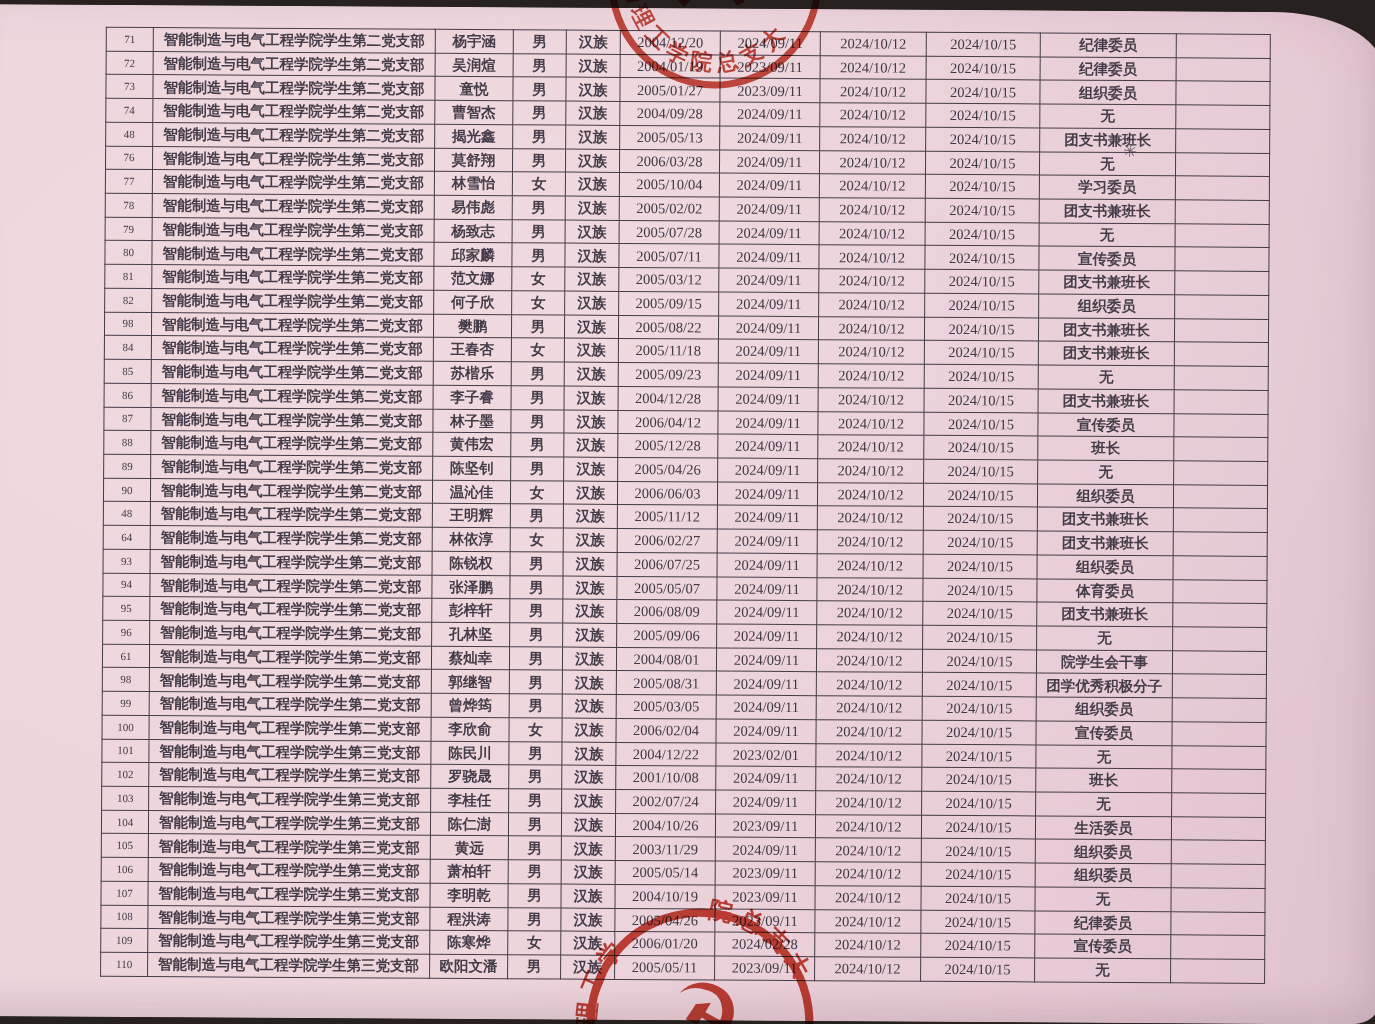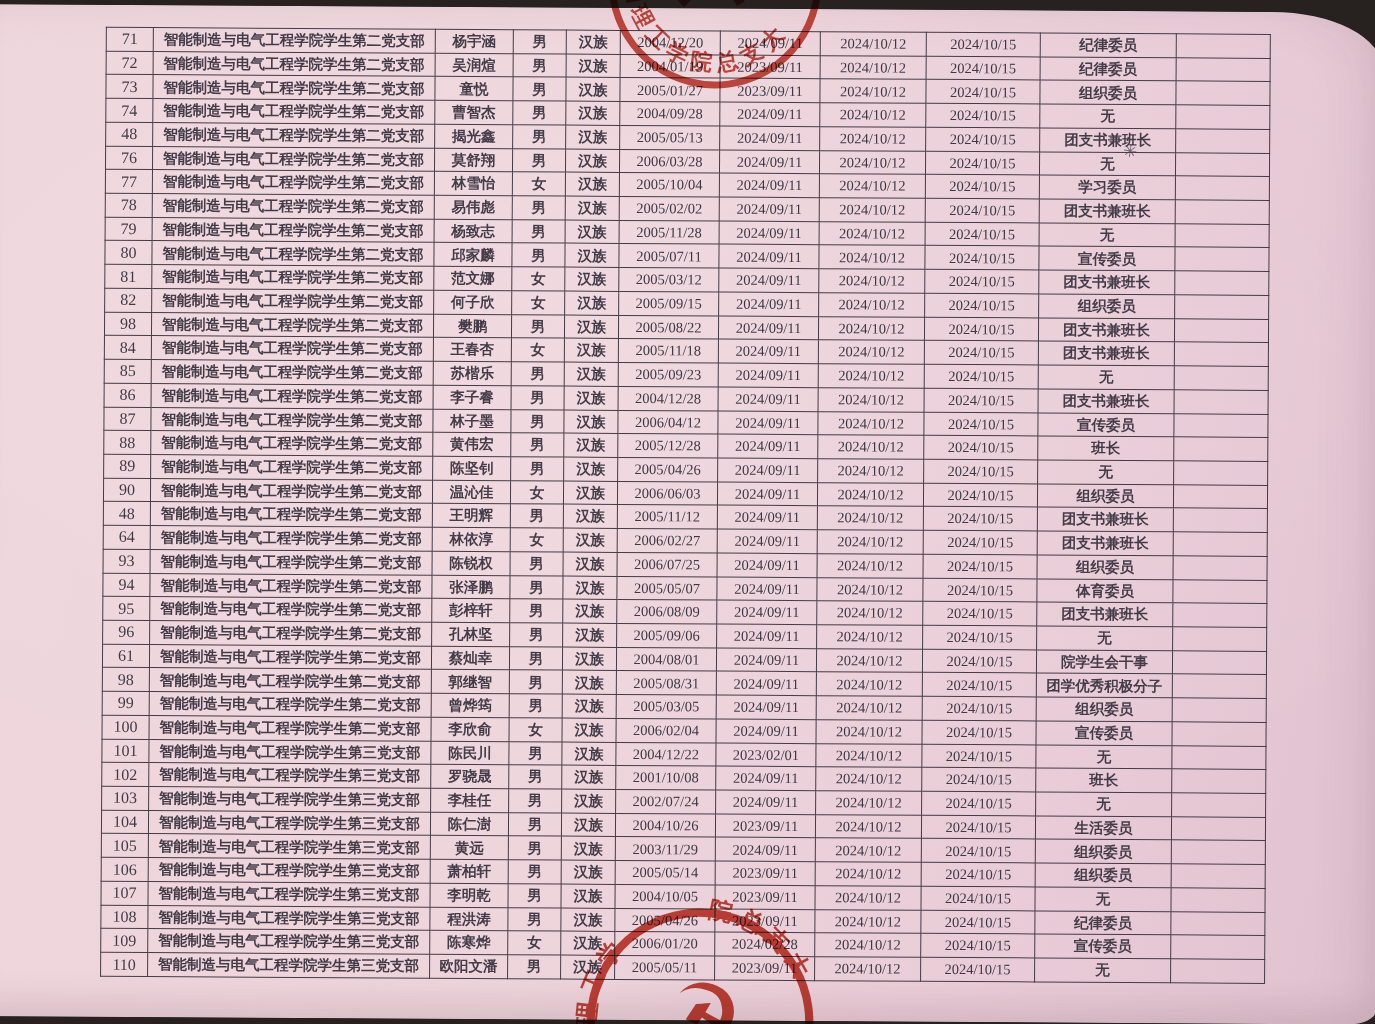--- a/index.html
+++ b/index.html
@@ -24,21 +24,21 @@
   .roster{
     position:absolute;left:128px;top:22px;width:1164px;height:950px;
     border-collapse:collapse;table-layout:fixed;
   }
   .roster td{
     border:1.6px solid #453c47;
     padding:0;text-align:center;vertical-align:middle;
     color:#3e3843;font-size:14px;line-height:1;
     white-space:nowrap;overflow:hidden;
   }
-  td.c-no{font-size:16px;color:#403a45;}
+  td.c-no{font-size:11px;color:#403a45;}
   td.c-branch{font-weight:700;font-size:14.5px;letter-spacing:0px;color:#443d49;}
   td.c-name,td.c-gender,td.c-eth,td.c-pos{font-weight:700;font-size:14.5px;color:#443d49;}
   td.c-date{font-size:14.5px;color:#3e3944;}
   
   .stamp{position:absolute;mix-blend-mode:multiply;pointer-events:none;}
   .stamp-top{left:585px;top:-148px;width:260px;height:260px;opacity:0.88;transform:rotate(14deg);}
   .stamp-bottom{left:566px;top:888px;width:268px;height:268px;opacity:0.92;transform:rotate(-8deg);}
   .seal-ring{fill:none;stroke:#c23a2b;}
   .seal-emblem{fill:#c23a2b;font-family:"DejaVu Sans",sans-serif;font-weight:700;}
   .seal-arc{fill:#c2382a;font-weight:700;font-family:"Liberation Serif",serif;letter-spacing:6px;}
@@ -178,21 +178,21 @@
       <td class="c-pos">团支书兼班长</td>
       <td class="c-remark"></td>
     </tr>
 
     <tr>
       <td class="c-no">79</td>
       <td class="c-branch">智能制造与电气工程学院学生第二党支部</td>
       <td class="c-name">杨致志</td>
       <td class="c-gender">男</td>
       <td class="c-eth">汉族</td>
-      <td class="c-date">2005/11/28</td>
+      <td class="c-date">2005/07/28</td>
       <td class="c-date">2024/09/11</td>
       <td class="c-date">2024/10/12</td>
       <td class="c-date">2024/10/15</td>
       <td class="c-pos">无</td>
       <td class="c-remark"></td>
     </tr>
 
     <tr>
       <td class="c-no">80</td>
       <td class="c-branch">智能制造与电气工程学院学生第二党支部</td>
@@ -570,21 +570,21 @@
       <td class="c-pos">组织委员</td>
       <td class="c-remark"></td>
     </tr>
 
     <tr>
       <td class="c-no">107</td>
       <td class="c-branch">智能制造与电气工程学院学生第三党支部</td>
       <td class="c-name">李明乾</td>
       <td class="c-gender">男</td>
       <td class="c-eth">汉族</td>
-      <td class="c-date">2004/10/05</td>
+      <td class="c-date">2004/10/19</td>
       <td class="c-date">2023/09/11</td>
       <td class="c-date">2024/10/12</td>
       <td class="c-date">2024/10/15</td>
       <td class="c-pos">无</td>
       <td class="c-remark"></td>
     </tr>
 
     <tr>
       <td class="c-no">108</td>
       <td class="c-branch">智能制造与电气工程学院学生第三党支部</td>

